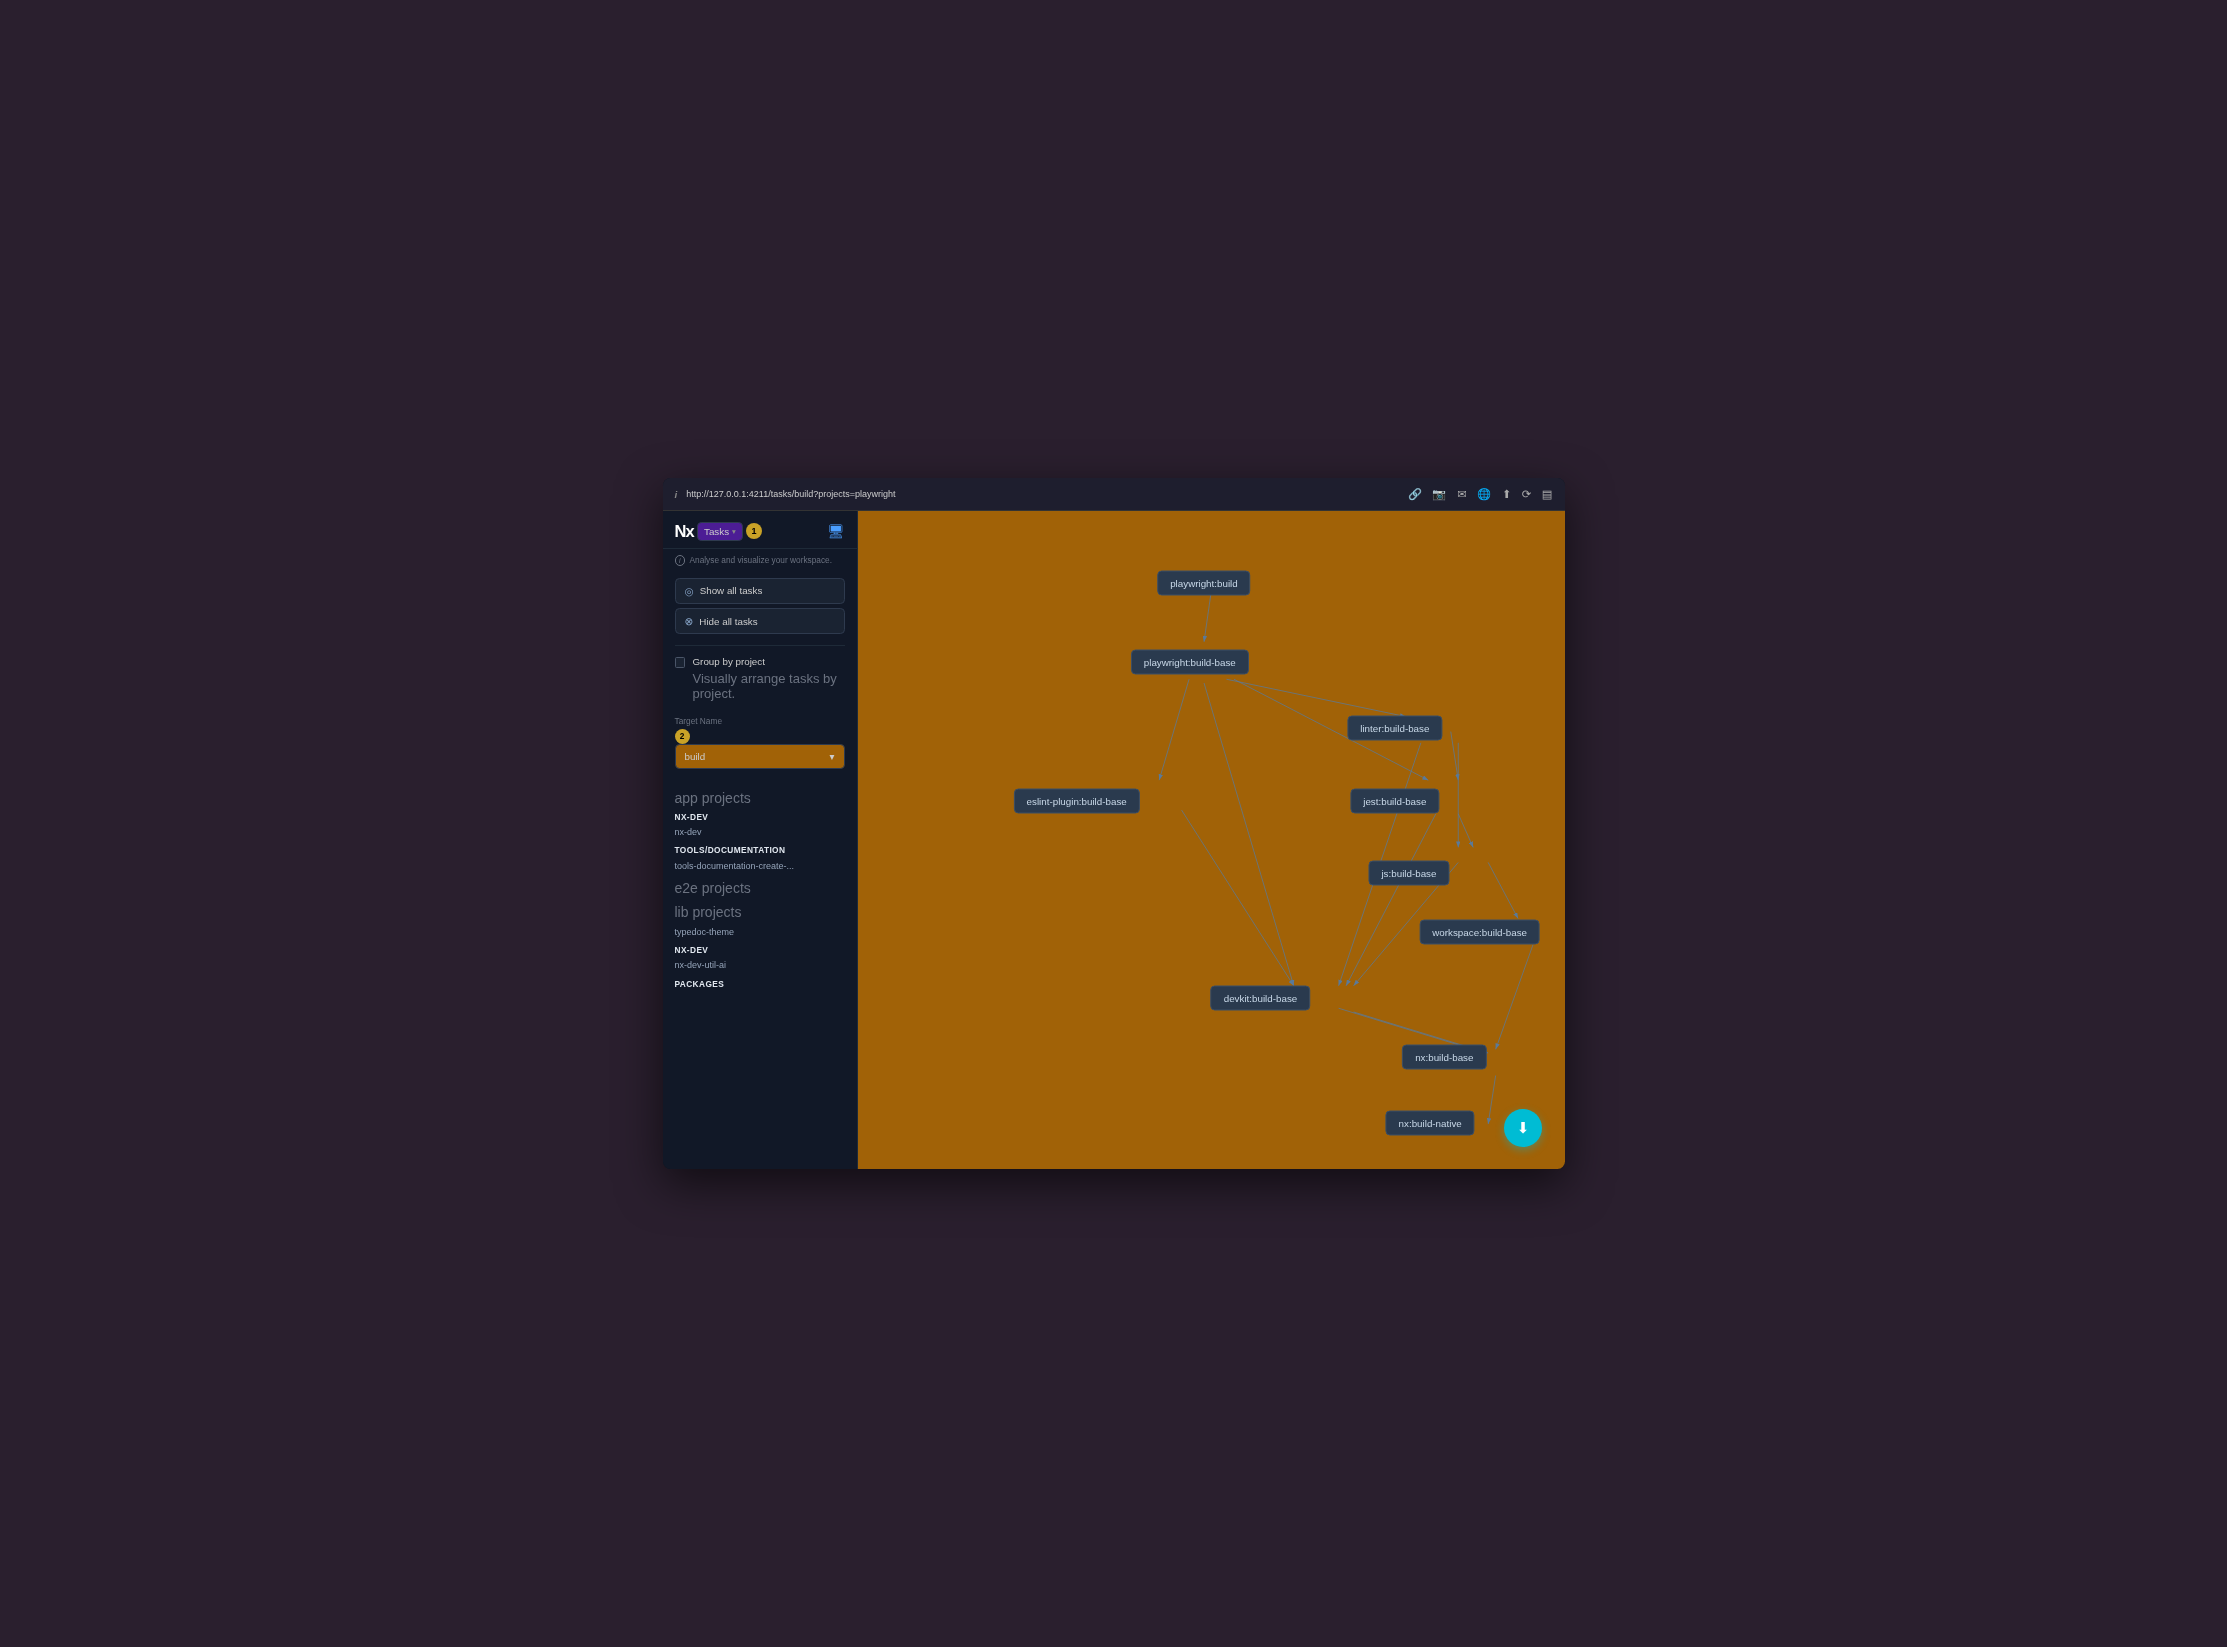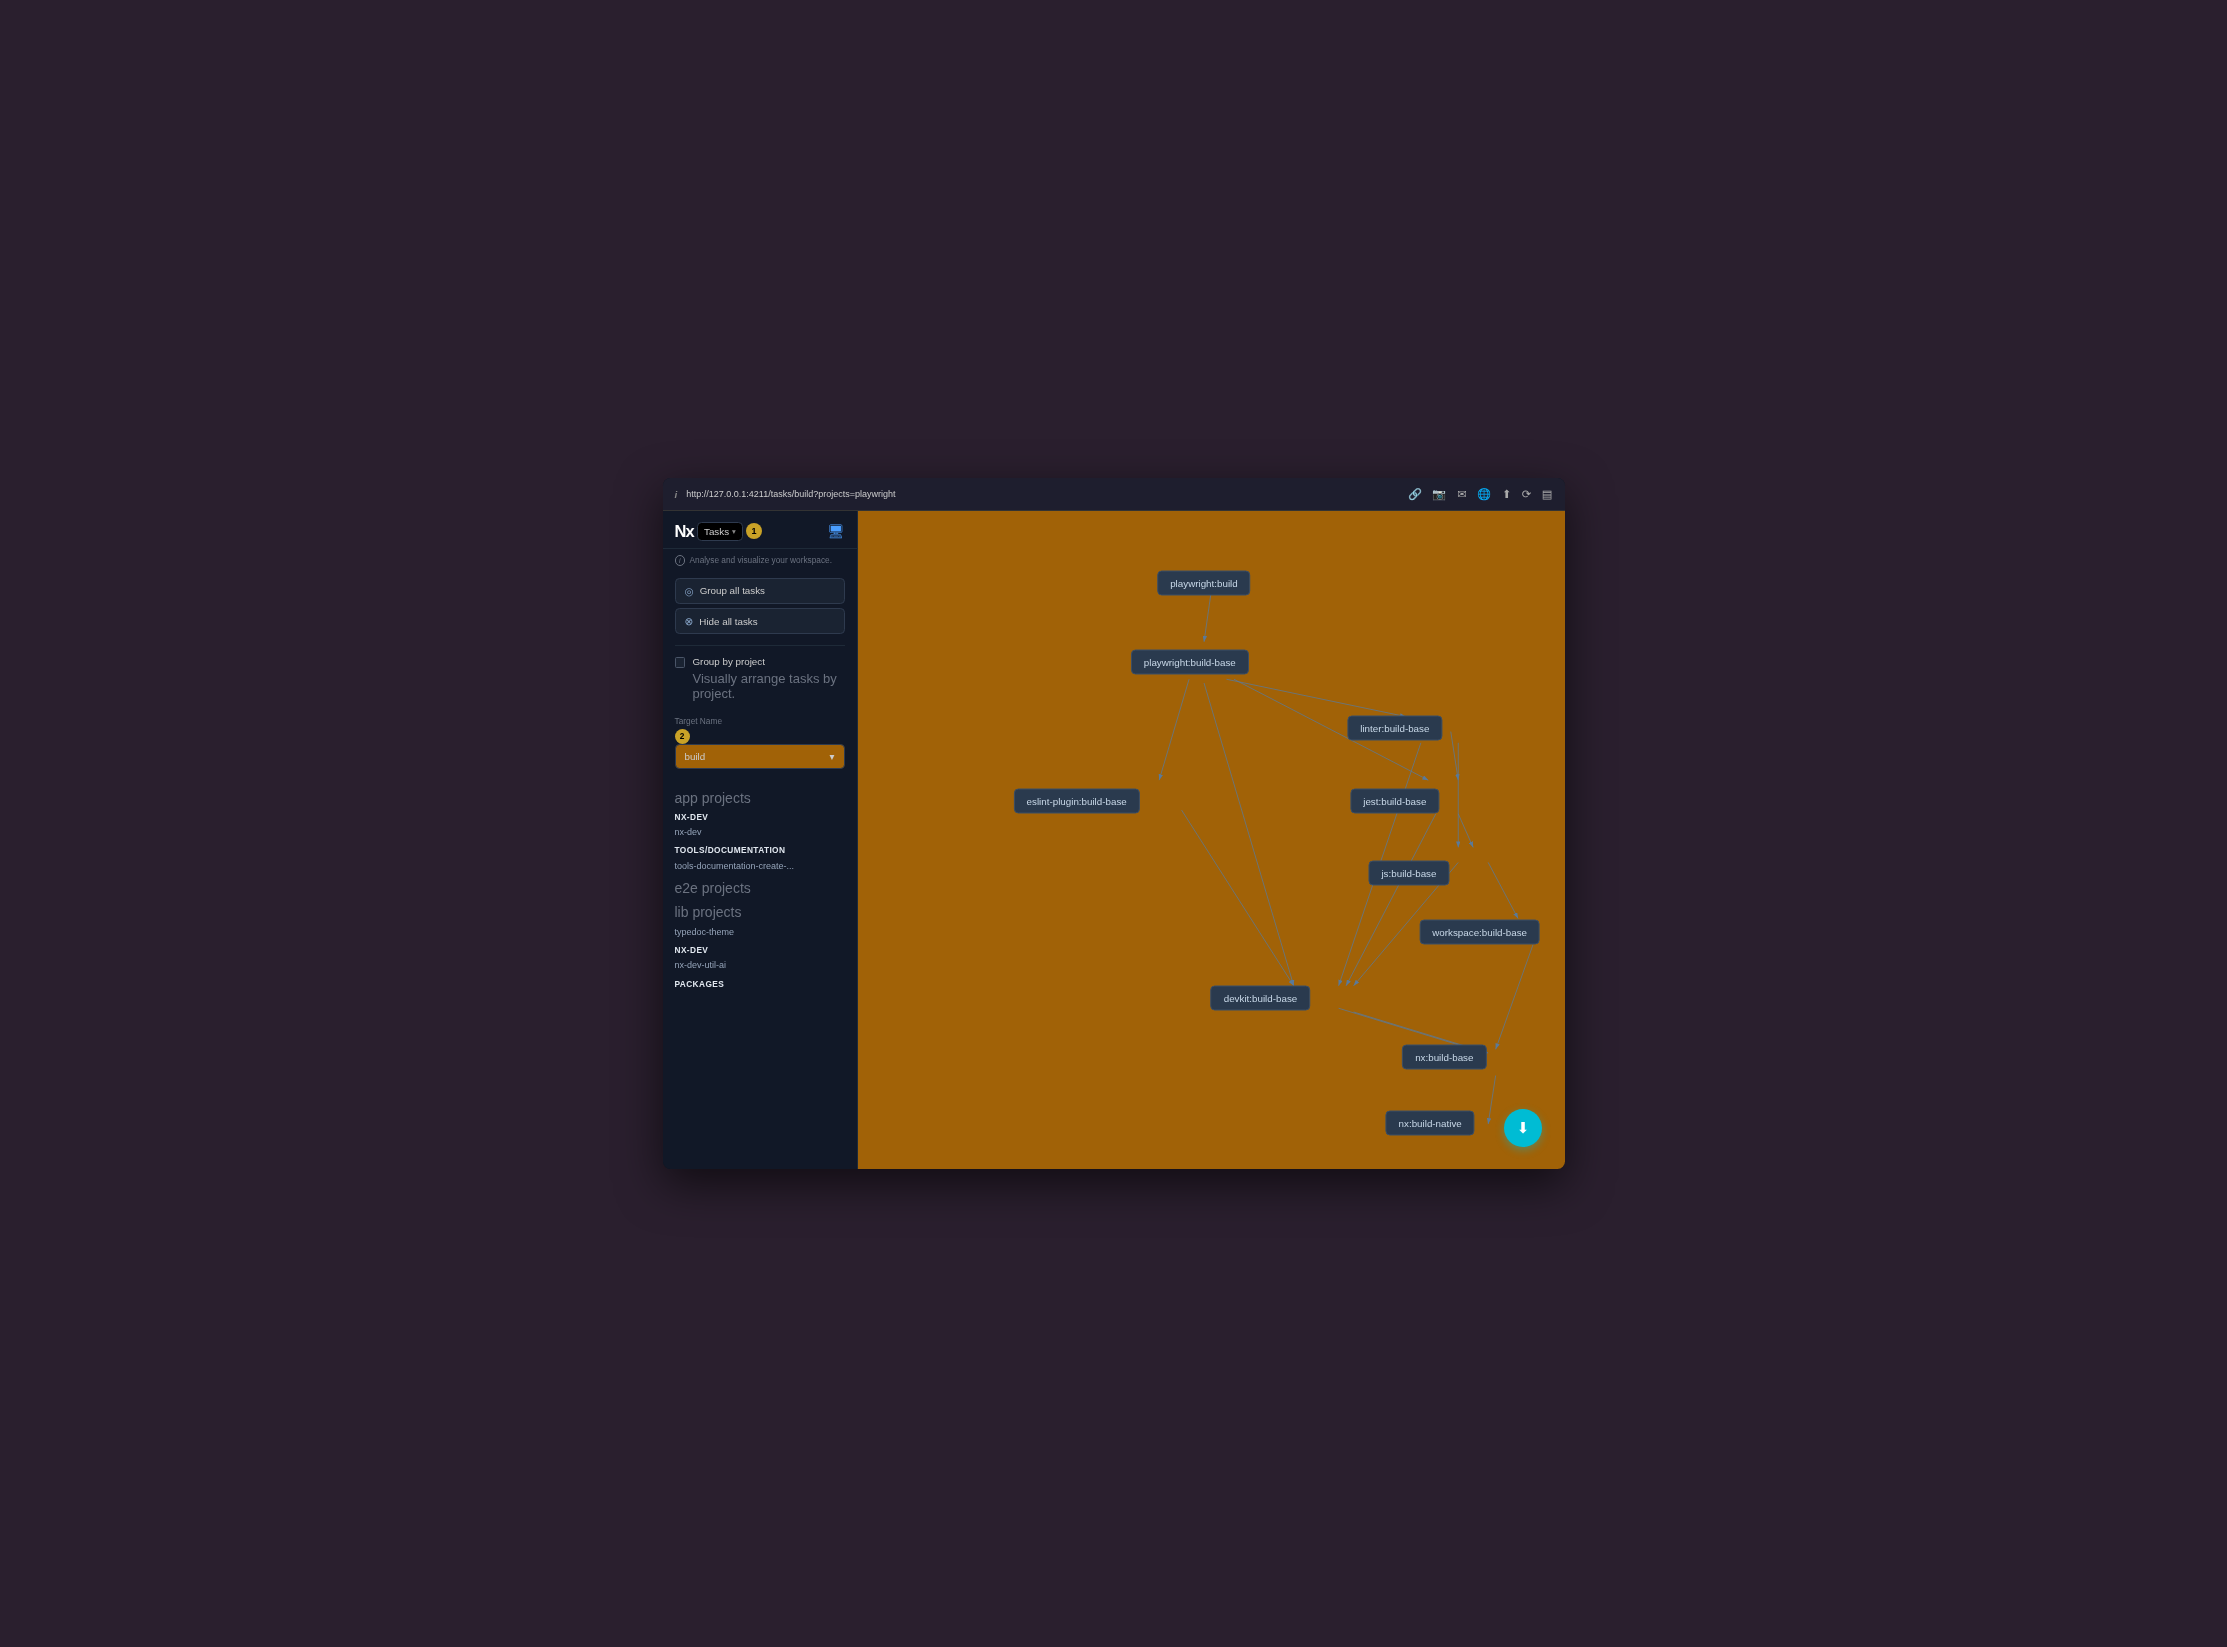--- a/index.html
+++ b/index.html
@@ -77,21 +77,21 @@
     .nx-logo {
       font-weight: 900;
       font-size: 16.5px;
       color: #fff;
       letter-spacing: -0.8px;
     }
     .tasks-dropdown {
       display: flex;
       align-items: center;
       gap: 3px;
-      background: #000000;
+      background: #4c1d95;
       border: 0.8px solid #2e3a4e;
       border-radius: 4.5px;
       padding: 3px 6px;
       color: #ccc;
       font-size: 9.8px;
       cursor: pointer;
       margin-left: 3px;
     }
     .tasks-dropdown .chevron { font-size: 7.5px; color: #888; }
     .step-badge {
@@ -322,21 +322,21 @@
       </div>
 
       <div class="sidebar-info">
         <div class="info-i">i</div>
         <span>Analyse and visualize your workspace.</span>
       </div>
 
       <div class="sidebar-buttons">
         <div class="sidebar-btn">
           <span class="btn-icon">◎</span>
-          <span>Group all tasks</span>
+          <span>Show all tasks</span>
         </div>
         <div class="sidebar-btn">
           <span class="btn-icon">⊗</span>
           <span>Hide all tasks</span>
         </div>
       </div>
 
       <div class="sidebar-divider"></div>
 
       <div class="group-by-project">

